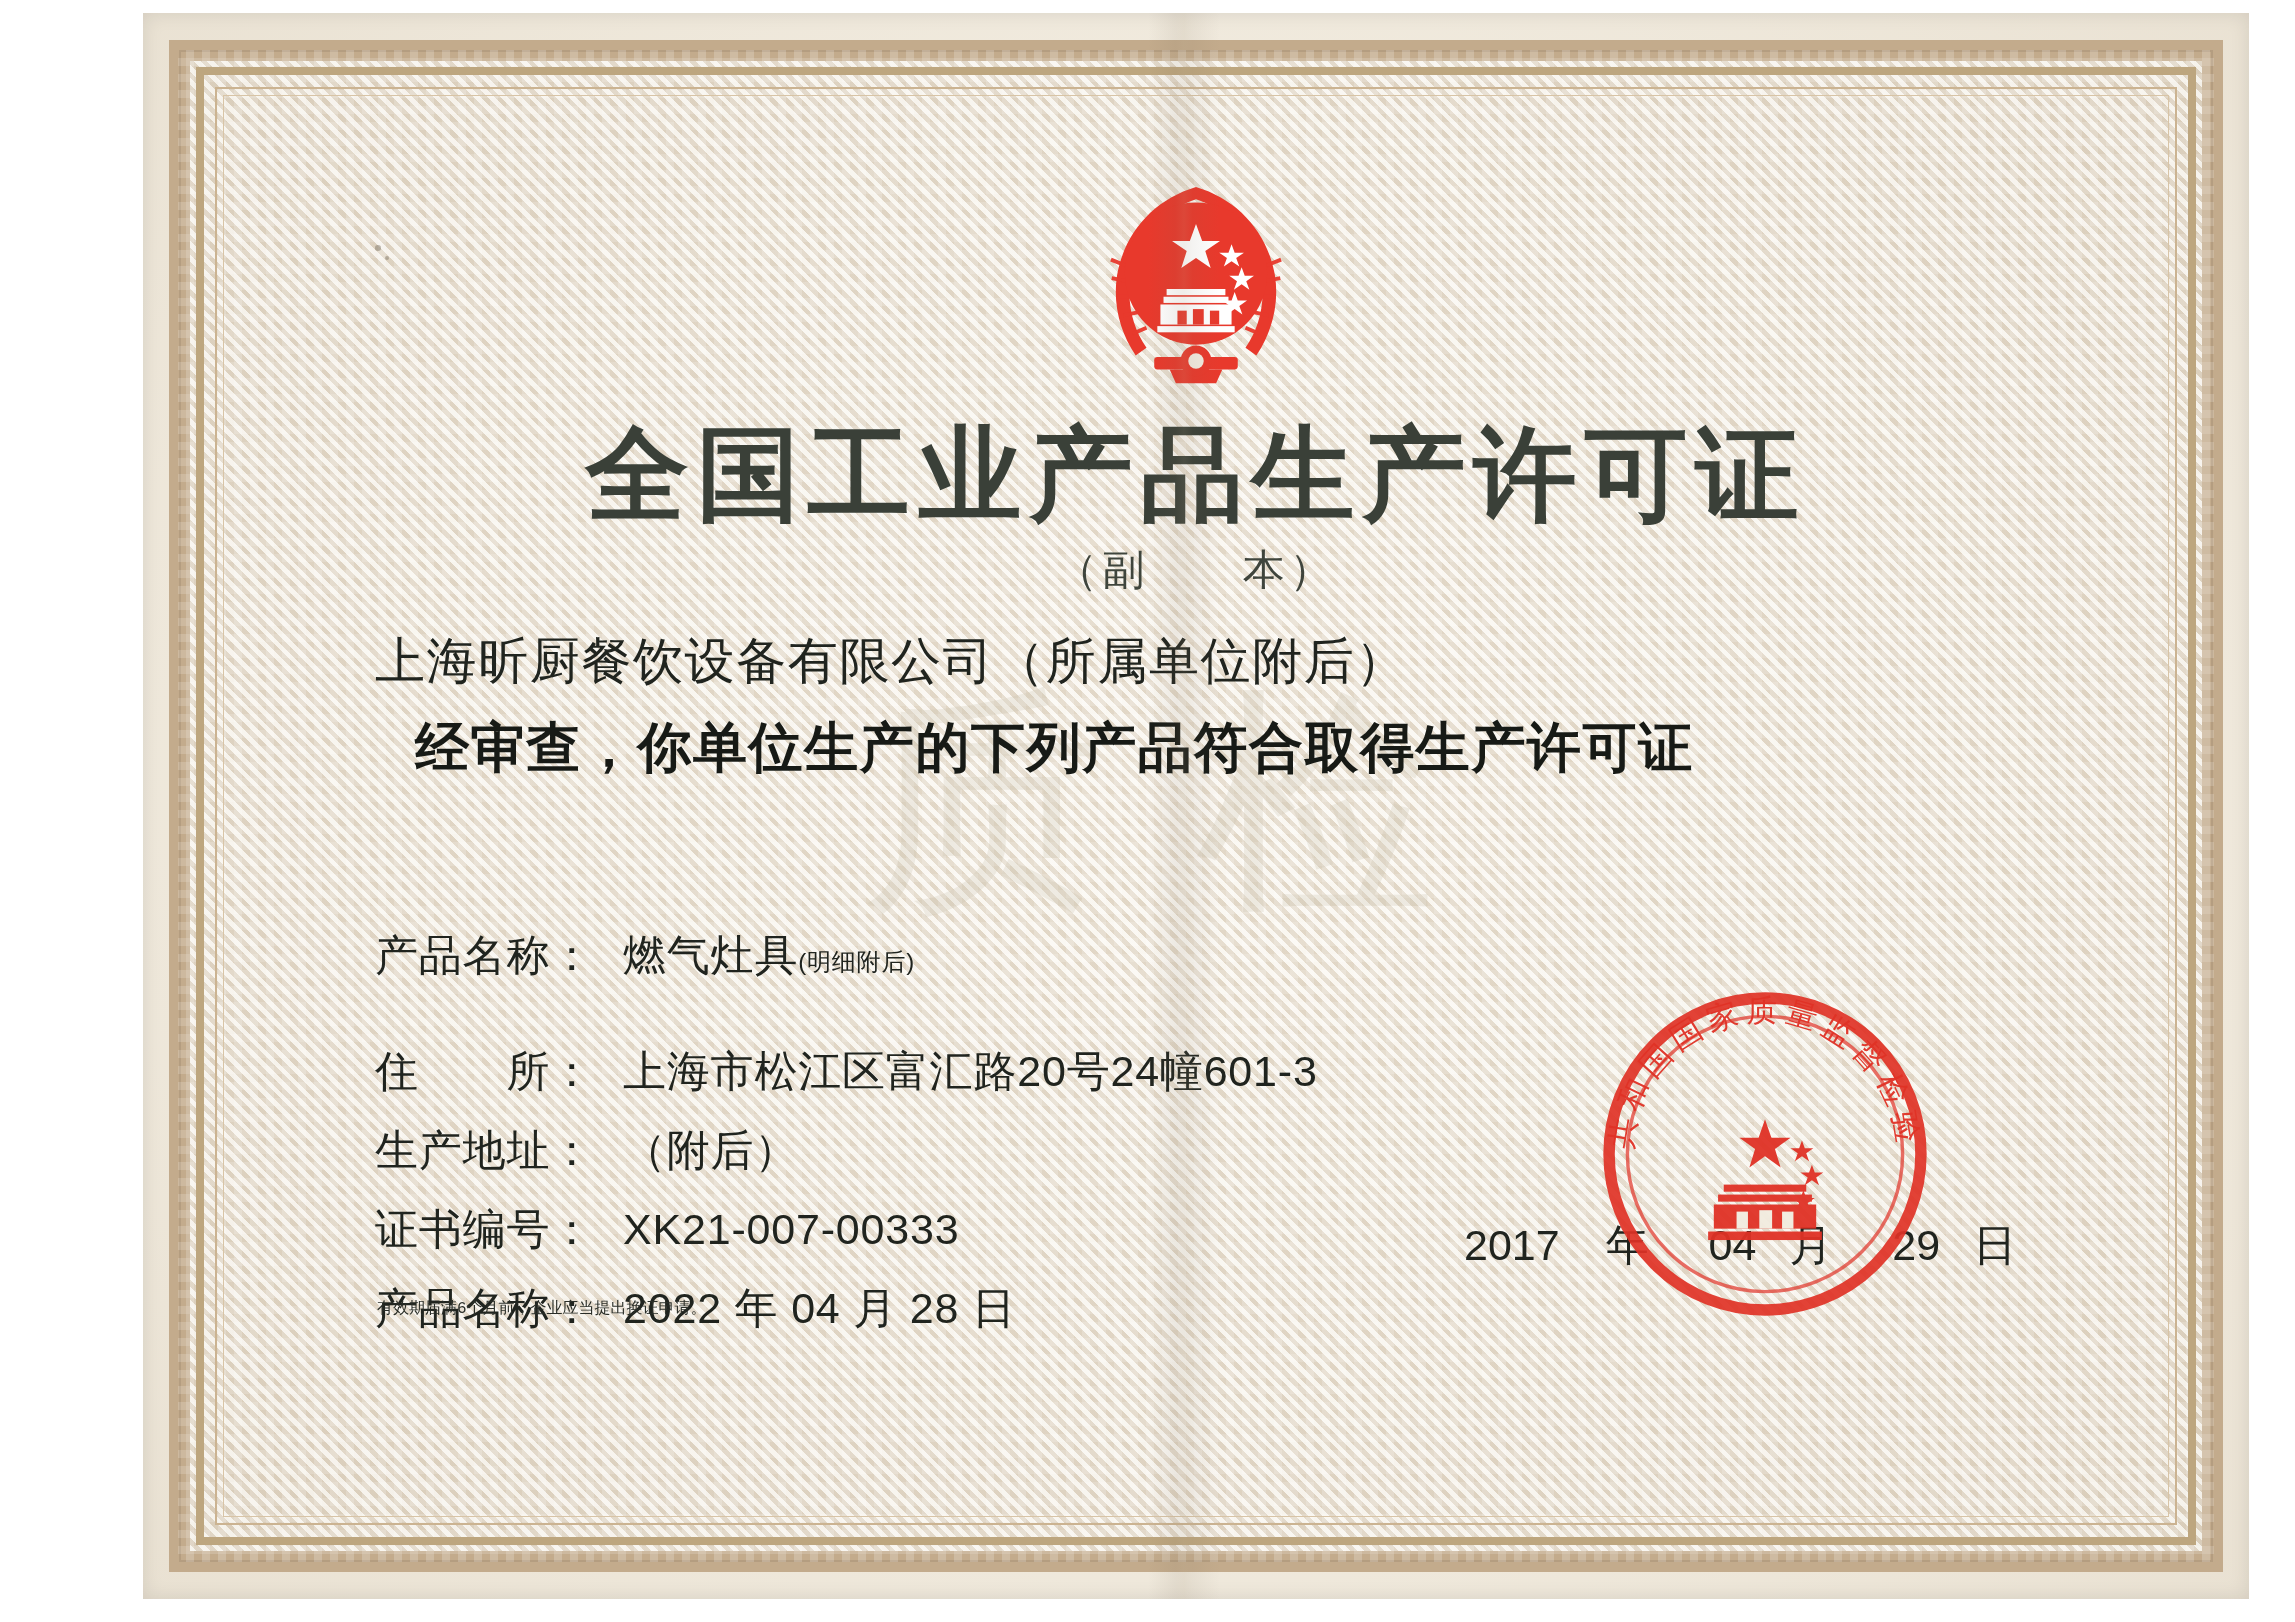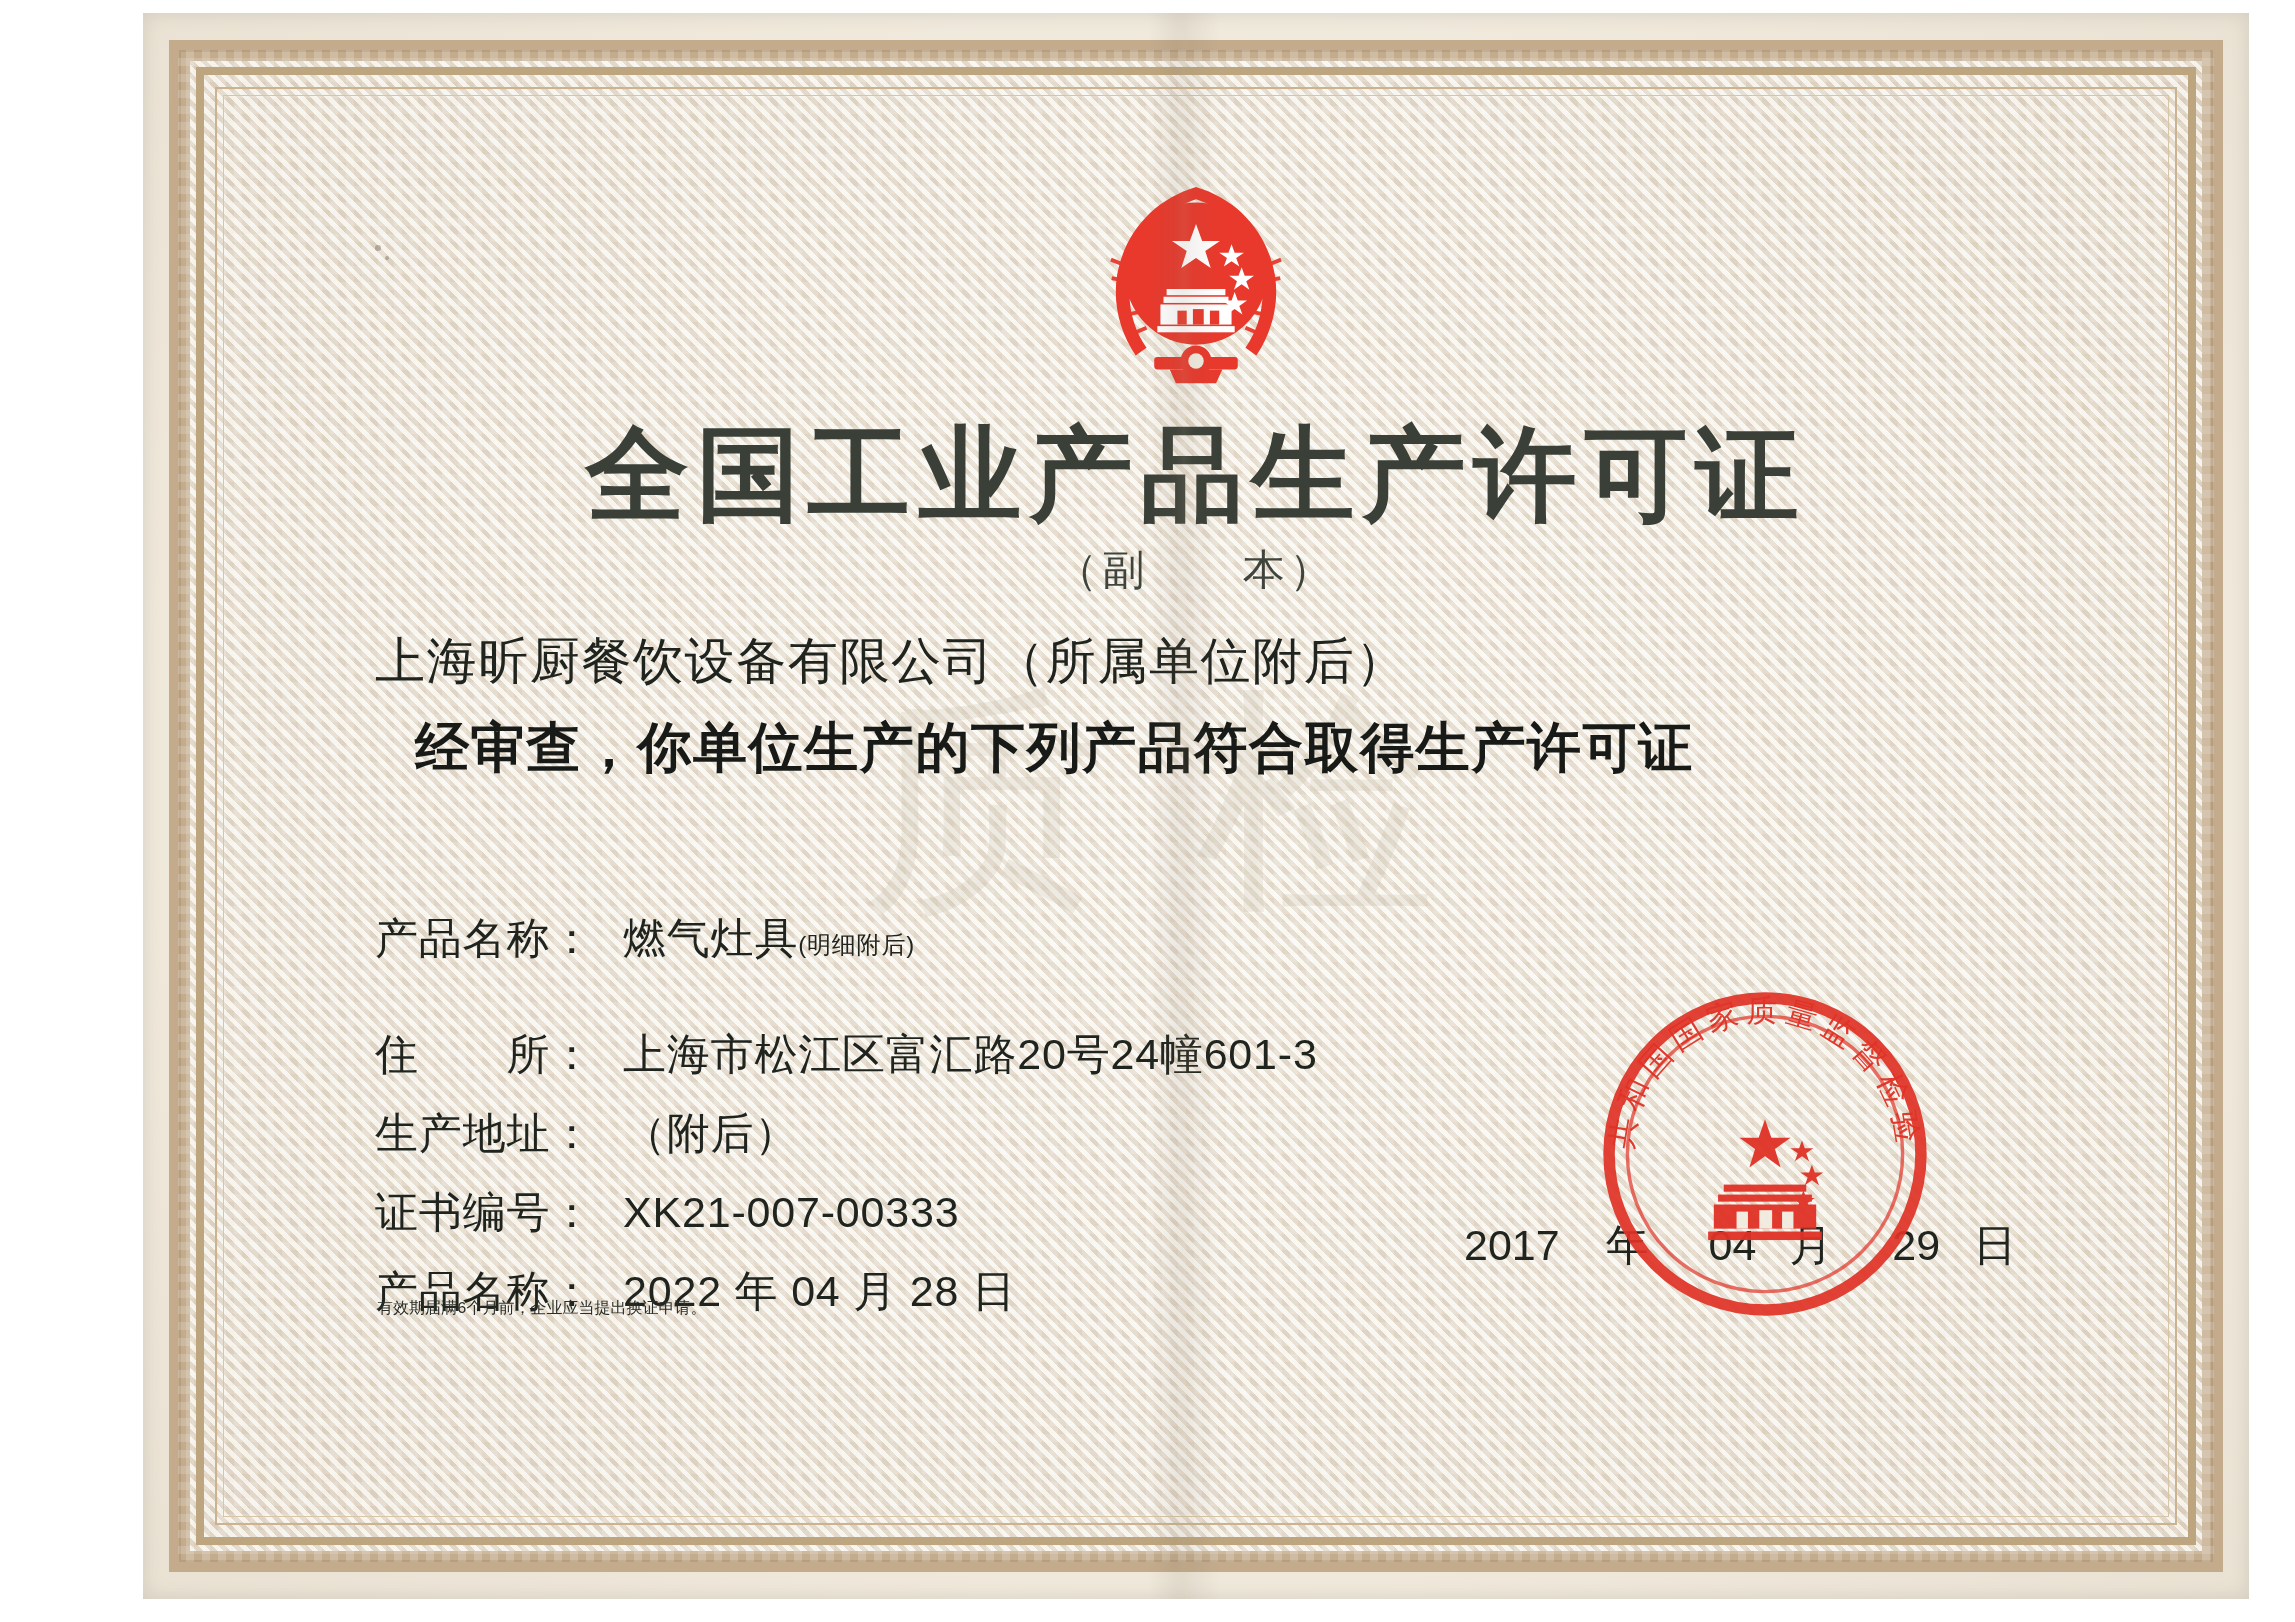--- a/index.html
+++ b/index.html
@@ -190,21 +190,21 @@
     font-weight: bold;
     color: #171a16;
     font-family: "Liberation Serif", "DejaVu Serif", serif;
     letter-spacing: 1.6px;
   }
   .statement .l1 { display: block; text-indent: 88px; }
   .statement .l2 { display: block; }
 
   .fields {
     position: absolute;
-    top: 801px;
+    top: 818px;
     left: 136px;
     right: 32px;
   }
   .field {
     display: flex;
     align-items: baseline;
     margin-bottom: 21px;
     font-size: 43px;
     color: #20241f;
     font-family: "Liberation Sans", "DejaVu Sans", sans-serif;

